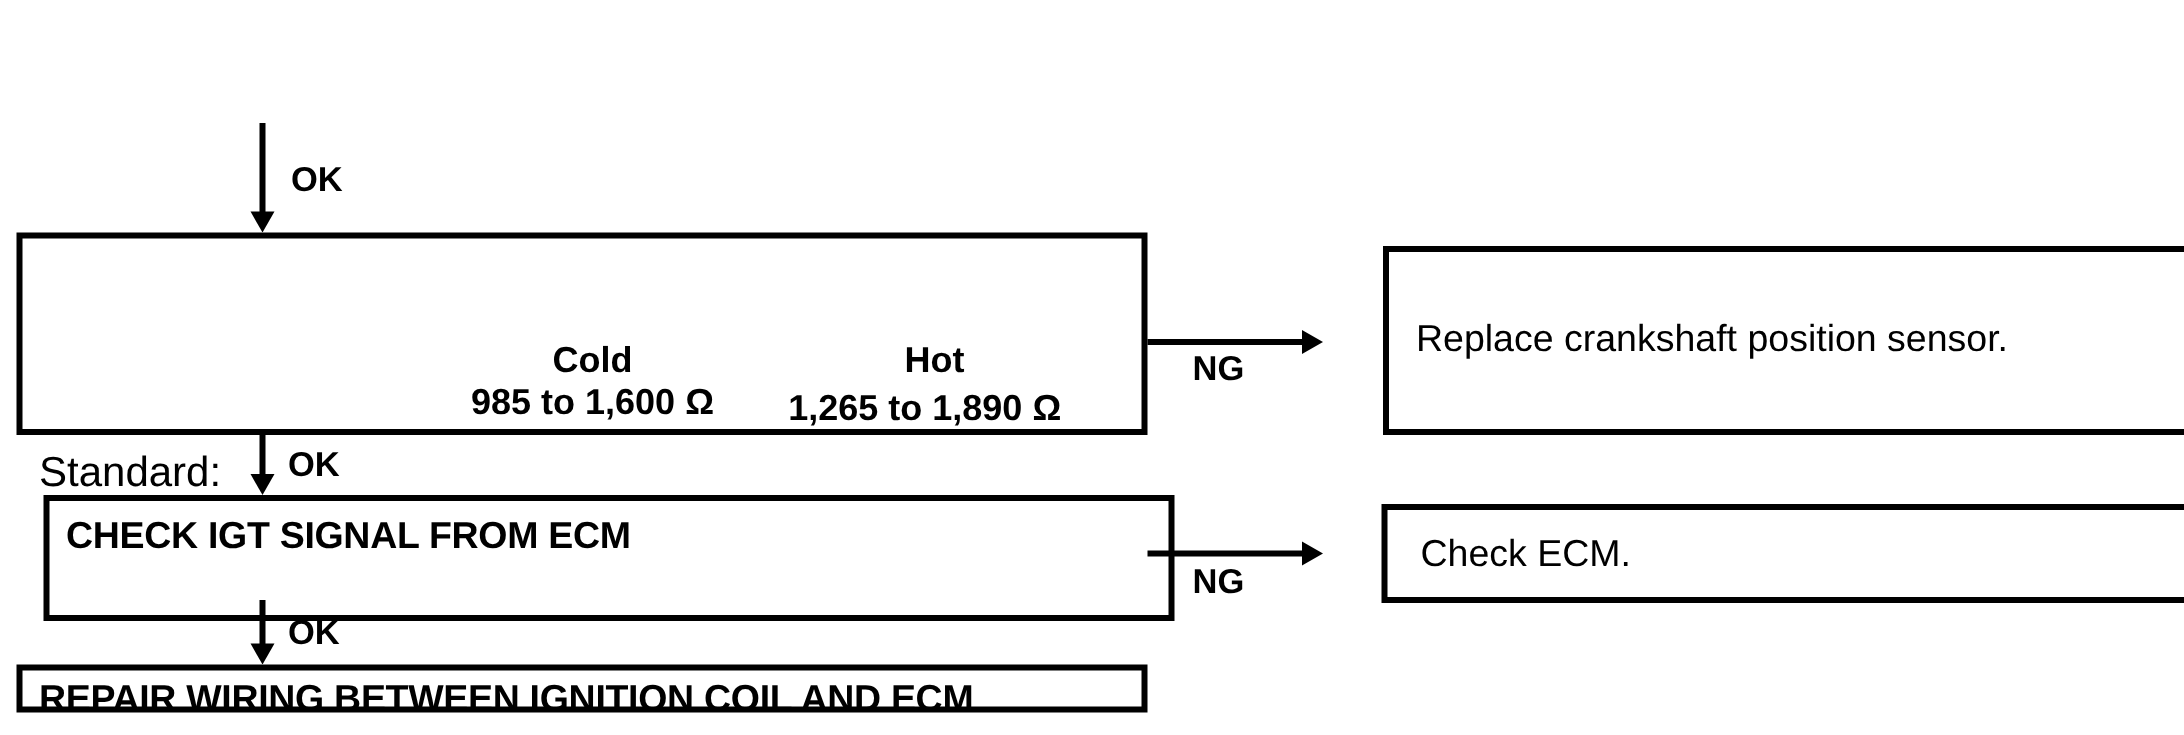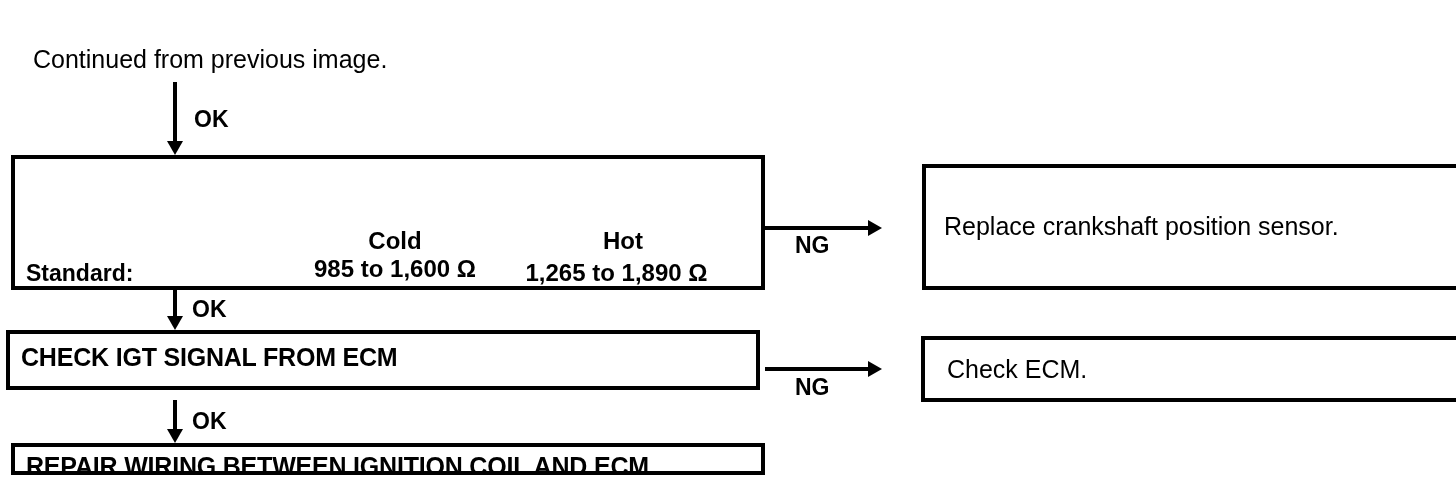--- a/index.html
+++ b/index.html
@@ -62,24 +62,25 @@
   .spec-col-head {
     position: absolute;
     font-weight: bold;
     font-size: 24px;
     line-height: 28px;
     text-align: center;
     white-space: nowrap;
   }
   .spec-row-label {
     position: absolute;
-    font-weight: bold;
-    font-size: 23px;
+    font-weight: normal;
+    font-size: 28px;
     line-height: 28px;
     white-space: nowrap;
+    margin-top: 42px;
   }
   .spec-value {
     position: absolute;
     font-weight: bold;
     font-size: 24px;
     line-height: 28px;
     text-align: center;
     white-space: nowrap;
   }
 
@@ -105,21 +106,20 @@
     border-top: 8px solid transparent;
     border-bottom: 8px solid transparent;
     border-left: 14px solid #000000;
   }
 </style>
 </head>
 <body>
 
 <div id="canvas">
 
-  <div class="abs continued-text">Continued from previous image.</div>
 
   <div class="abs vline" style="left:173px; top:82px; height:60px;"></div>
   <div class="abs arrow-down" style="left:167px; top:141px;"></div>
   <div class="abs branch-label" style="left:194px; top:106px;">OK</div>
 
   <div class="abs box" style="left:11px; top:155px; width:754px; height:135px;">
 
     <div class="spec-col-head" style="left:513px; top:68px; width:190px;">Hot</div>
     <div class="spec-col-head" style="left:285px; top:68px; width:190px;">Cold</div>
 
@@ -133,21 +133,21 @@
   <div class="abs branch-label" style="left:795px; top:232px;">NG</div>
 
   <div class="abs box" style="left:881px; top:164px; width:553px; height:126px;margin-left:41px;">
     <div class="action-text" style="left:18px; top:44px;">Replace crankshaft position sensor.</div>
   </div>
 
   <div class="abs vline" style="left:173px; top:290px; height:28px;"></div>
   <div class="abs arrow-down" style="left:167px; top:316px;"></div>
   <div class="abs branch-label" style="left:192px; top:296px;">OK</div>
 
-  <div class="abs box" style="left:6px; top:330px; width:754px; height:60px;">
+  <div class="abs box" style="left:29px; top:330px; width:754px; height:84px;">
     <div class="box-title" style="left:11px; top:9px; width:700px;">CHECK IGT SIGNAL FROM ECM</div>
   </div>
 
   <div class="abs hline" style="left:765px; top:367px; width:106px;"></div>
   <div class="abs arrow-right" style="left:868px; top:361px;"></div>
   <div class="abs branch-label" style="left:795px; top:374px;">NG</div>
 
   <div class="abs box" style="left:921px; top:336px; width:553px; height:66px;">
     <div class="action-text" style="left:22px; top:15px;">Check ECM.</div>
   </div>

